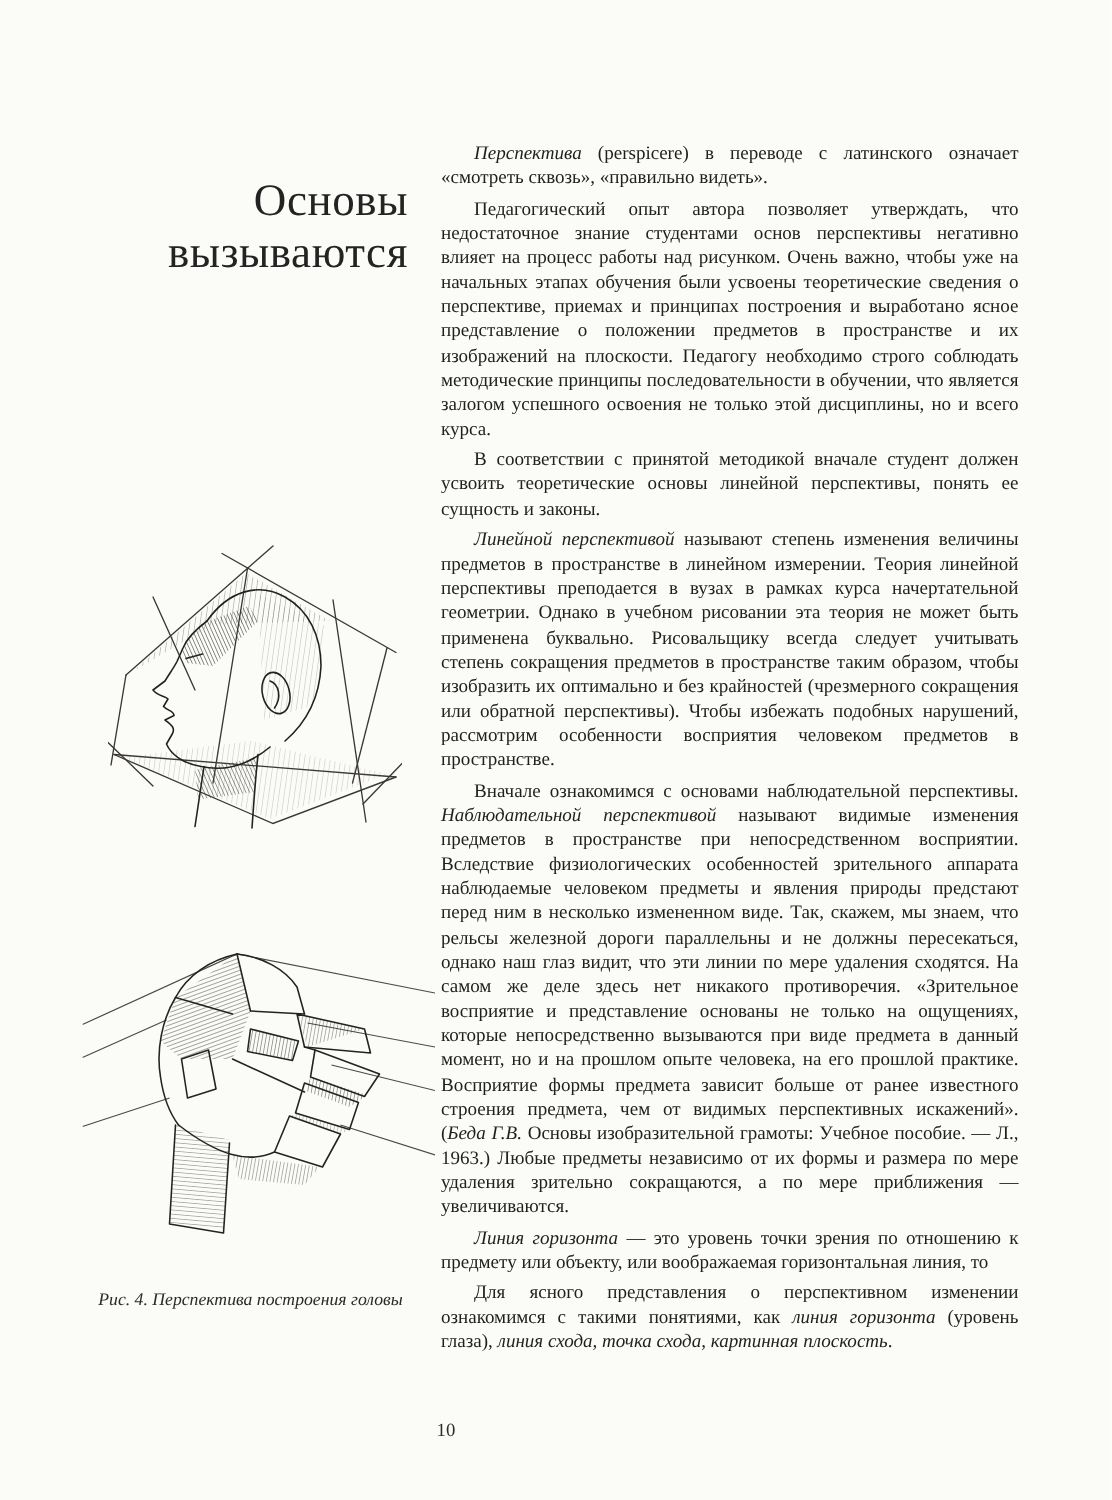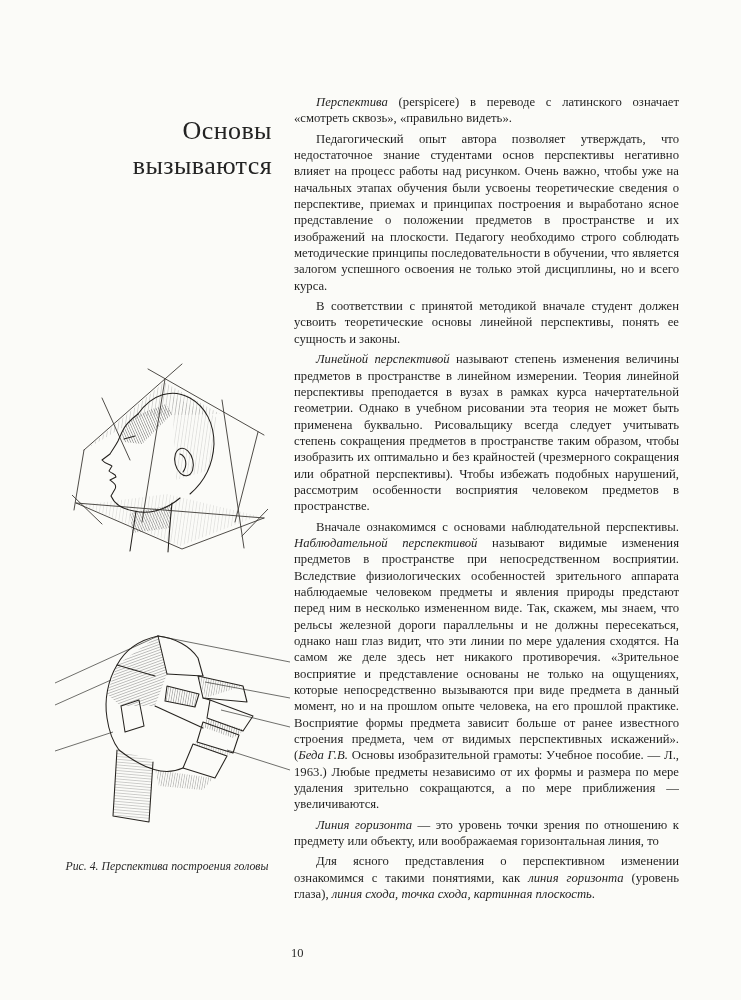--- a/index.html
+++ b/index.html
@@ -8,21 +8,21 @@
     width:741px;height:1000px;
     background:#fbfbf8;
     font-family:"Liberation Serif", serif;
     color:#1f1f1f;
     overflow:hidden;
   }
   
   .chapter-title{
     position:absolute;left:40px;top:96px;width:232px;
     text-align:right;
-    font-size:26px;line-height:35px;font-weight:400;
+    font-size:30px;line-height:35px;font-weight:400;
     letter-spacing:.4px;color:#232323;
   }
   .chapter-title span{display:block;}
   .fig-a{position:absolute;left:72px;top:362px;width:196px;height:192px;}
   .fig-b{position:absolute;left:55px;top:610px;width:235px;height:228px;}
   .fig-caption{
     position:absolute;left:42px;top:859px;width:250px;
     text-align:center;font-style:italic;
     font-size:11.8px;line-height:15px;color:#2a2a2a;
   }

